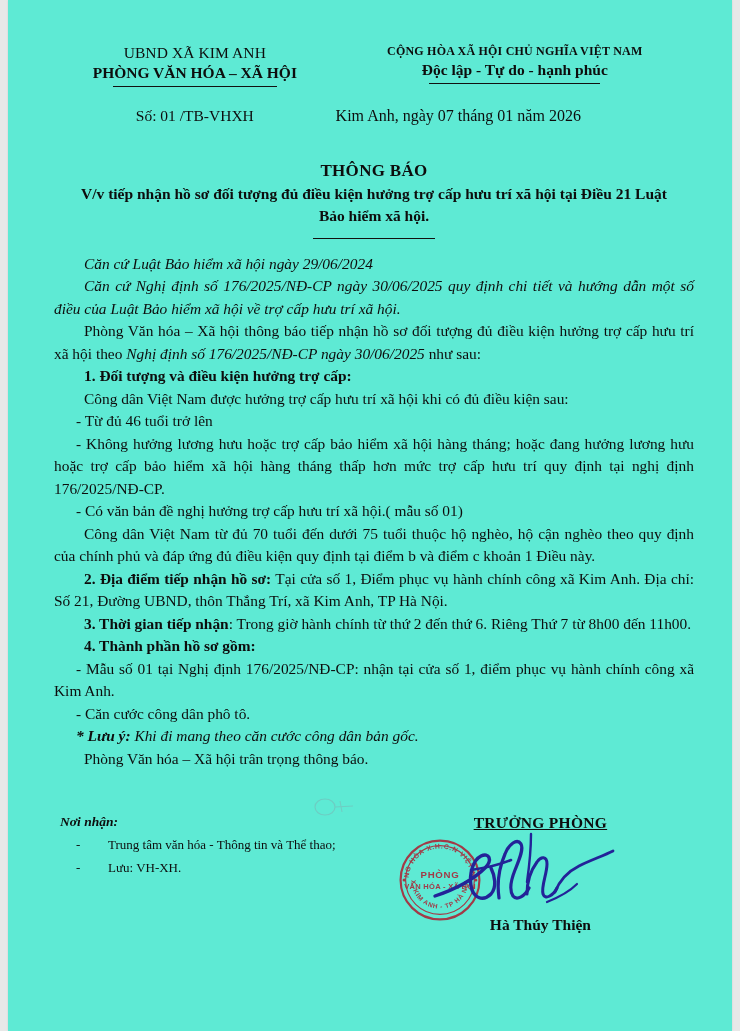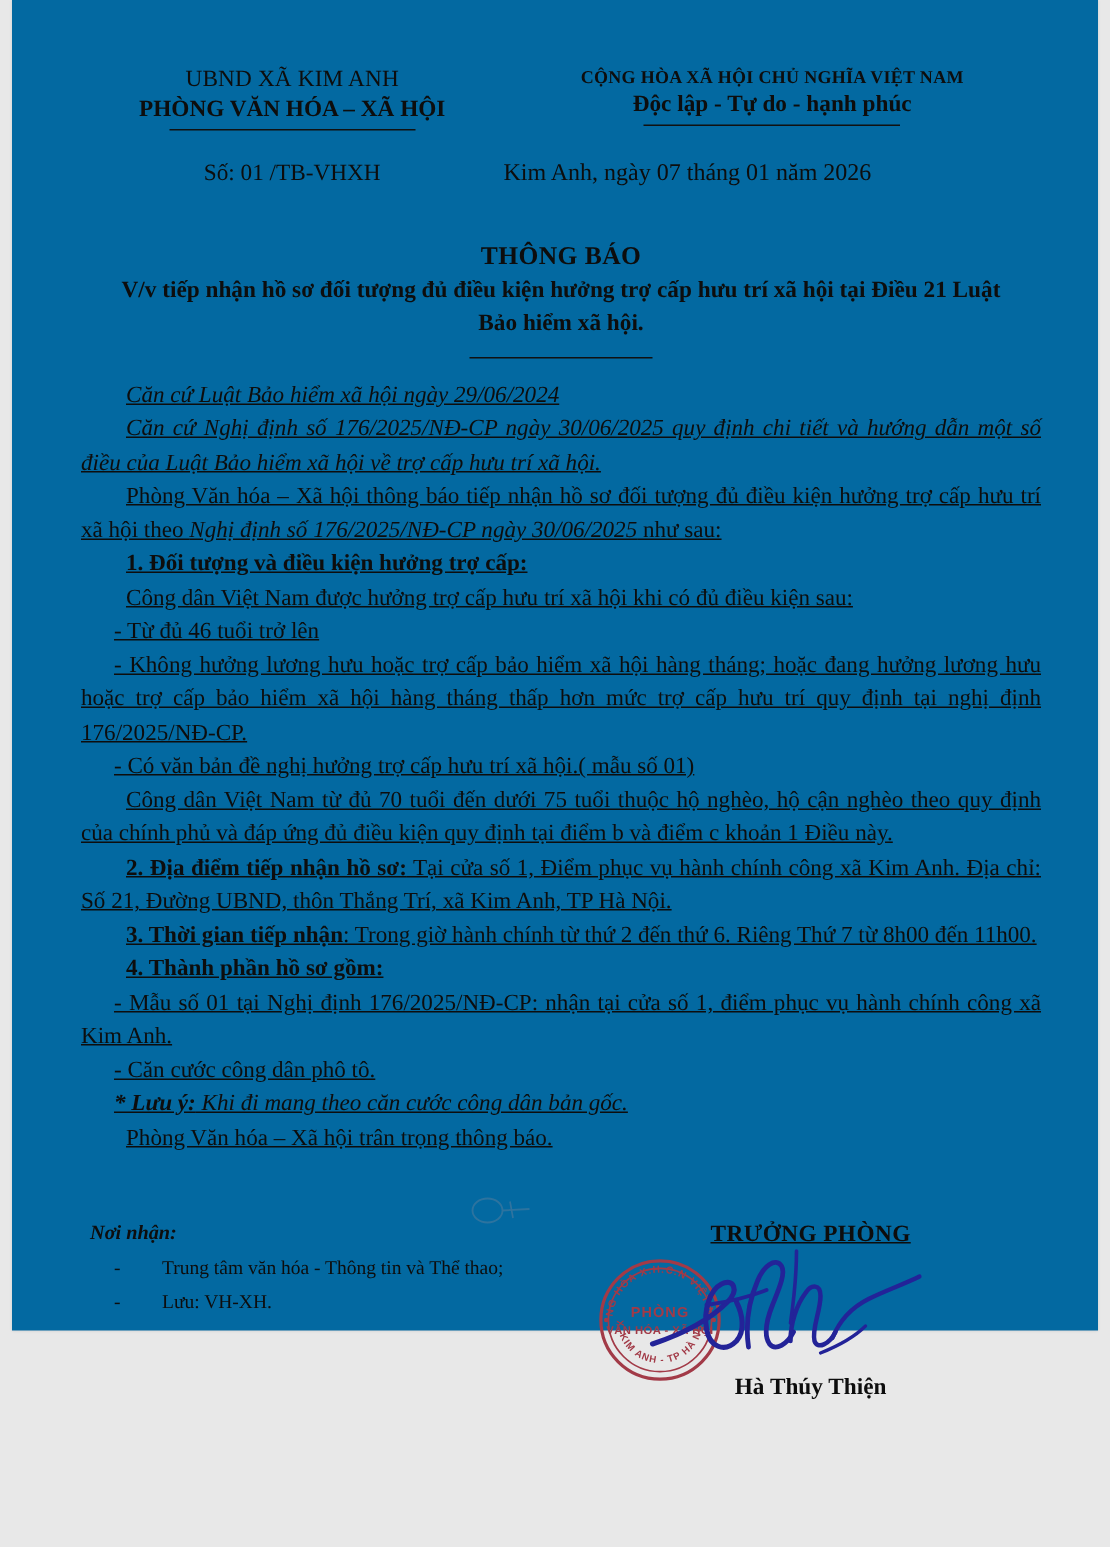--- a/index.html
+++ b/index.html
@@ -9,22 +9,22 @@
   }
   body {
     width: 740px; height: 1031px;
     font-family: "Liberation Serif", "DejaVu Serif", serif;
     color: #0d0d0d;
     overflow: hidden;
   }
   .page {
     position: absolute;
     left: 8px; top: 0;
-    width: 724px; height: 887px;
-    background: #0369a1;
+    width: 724px; height: 1031px;
+    background: #5eead4;
     box-shadow: 0 0 2px rgba(0,0,0,0.10);
   }
   .content {
     position: relative;
     padding: 0 38px 0 46px;
     height: 100%;
   }
 
   
   .doc-header {
@@ -117,21 +117,20 @@
   
   .body-block {
     margin-top: 14px;
     font-size: 15.4px;
     line-height: 1.46;
   }
   p.para {
     margin: 0;
     text-align: justify;
     text-indent: 30px;
-    text-decoration: underline;
   }
   p.para.dash { text-indent: 22px; }
   .it { font-style: italic; }
   .bd { font-weight: bold; }
   .bdit { font-weight: bold; font-style: italic; }
 
   
   .footer-block {
     display: flex;
     margin-top: 44px;

